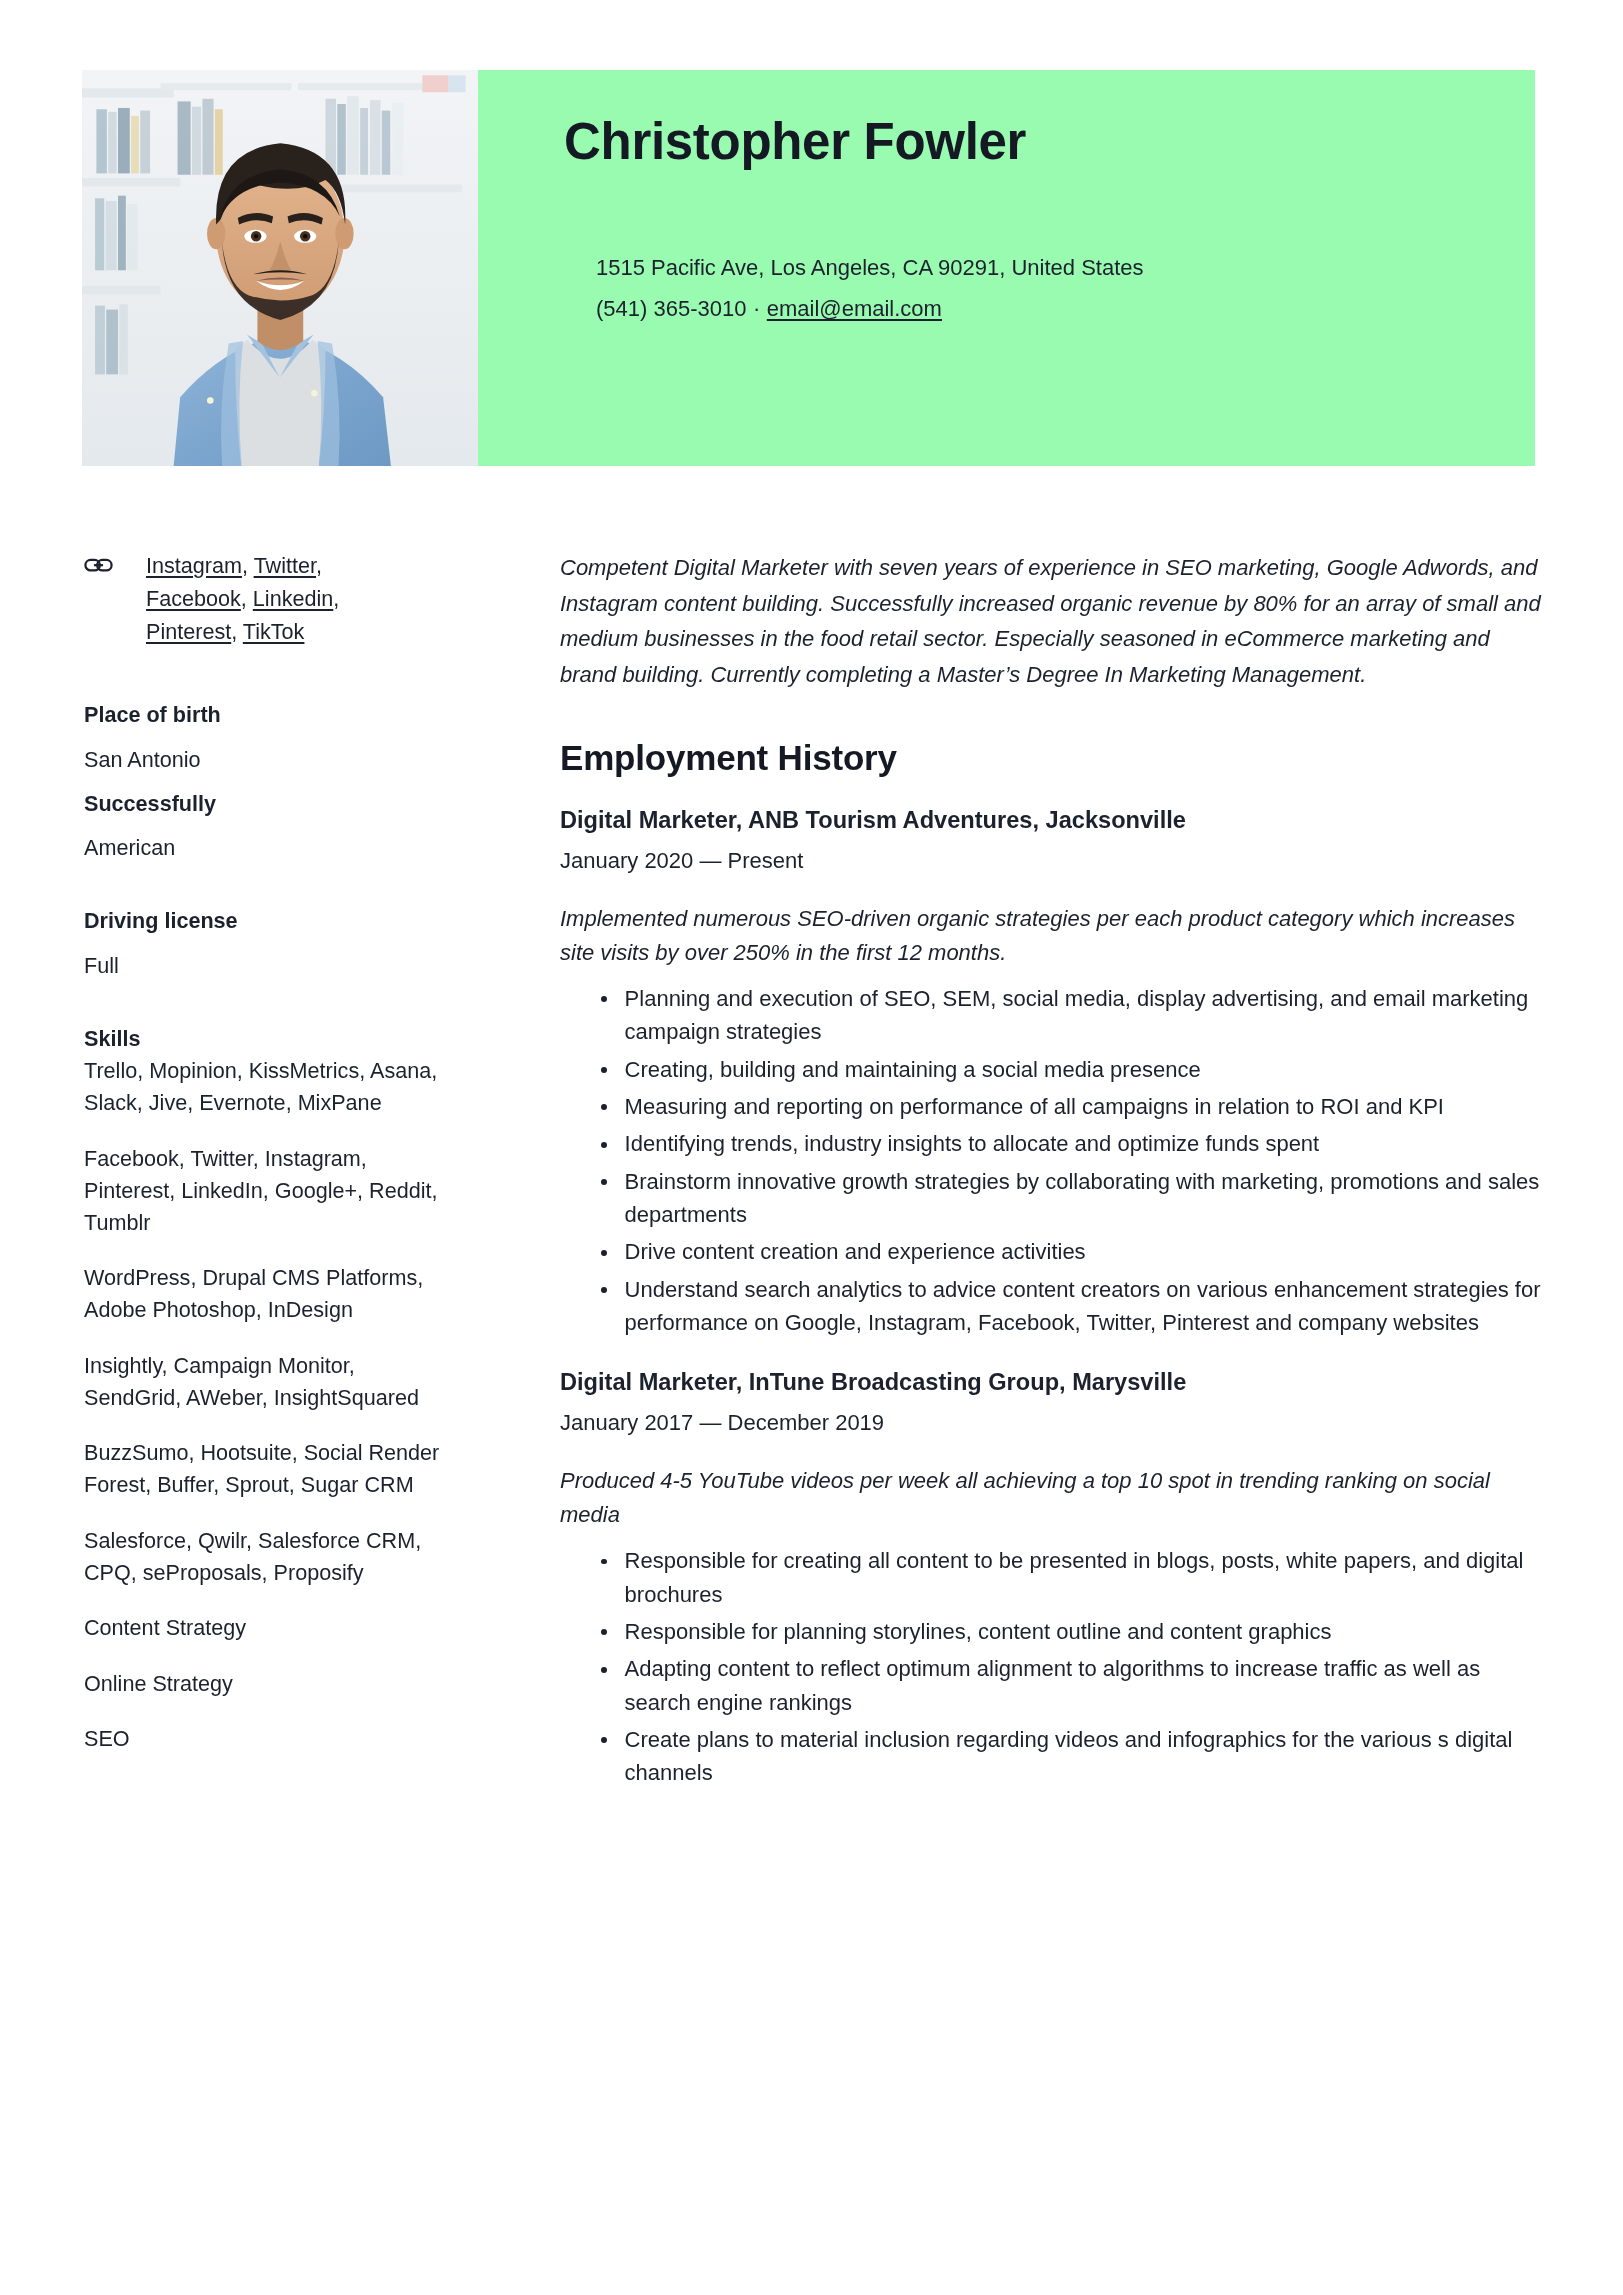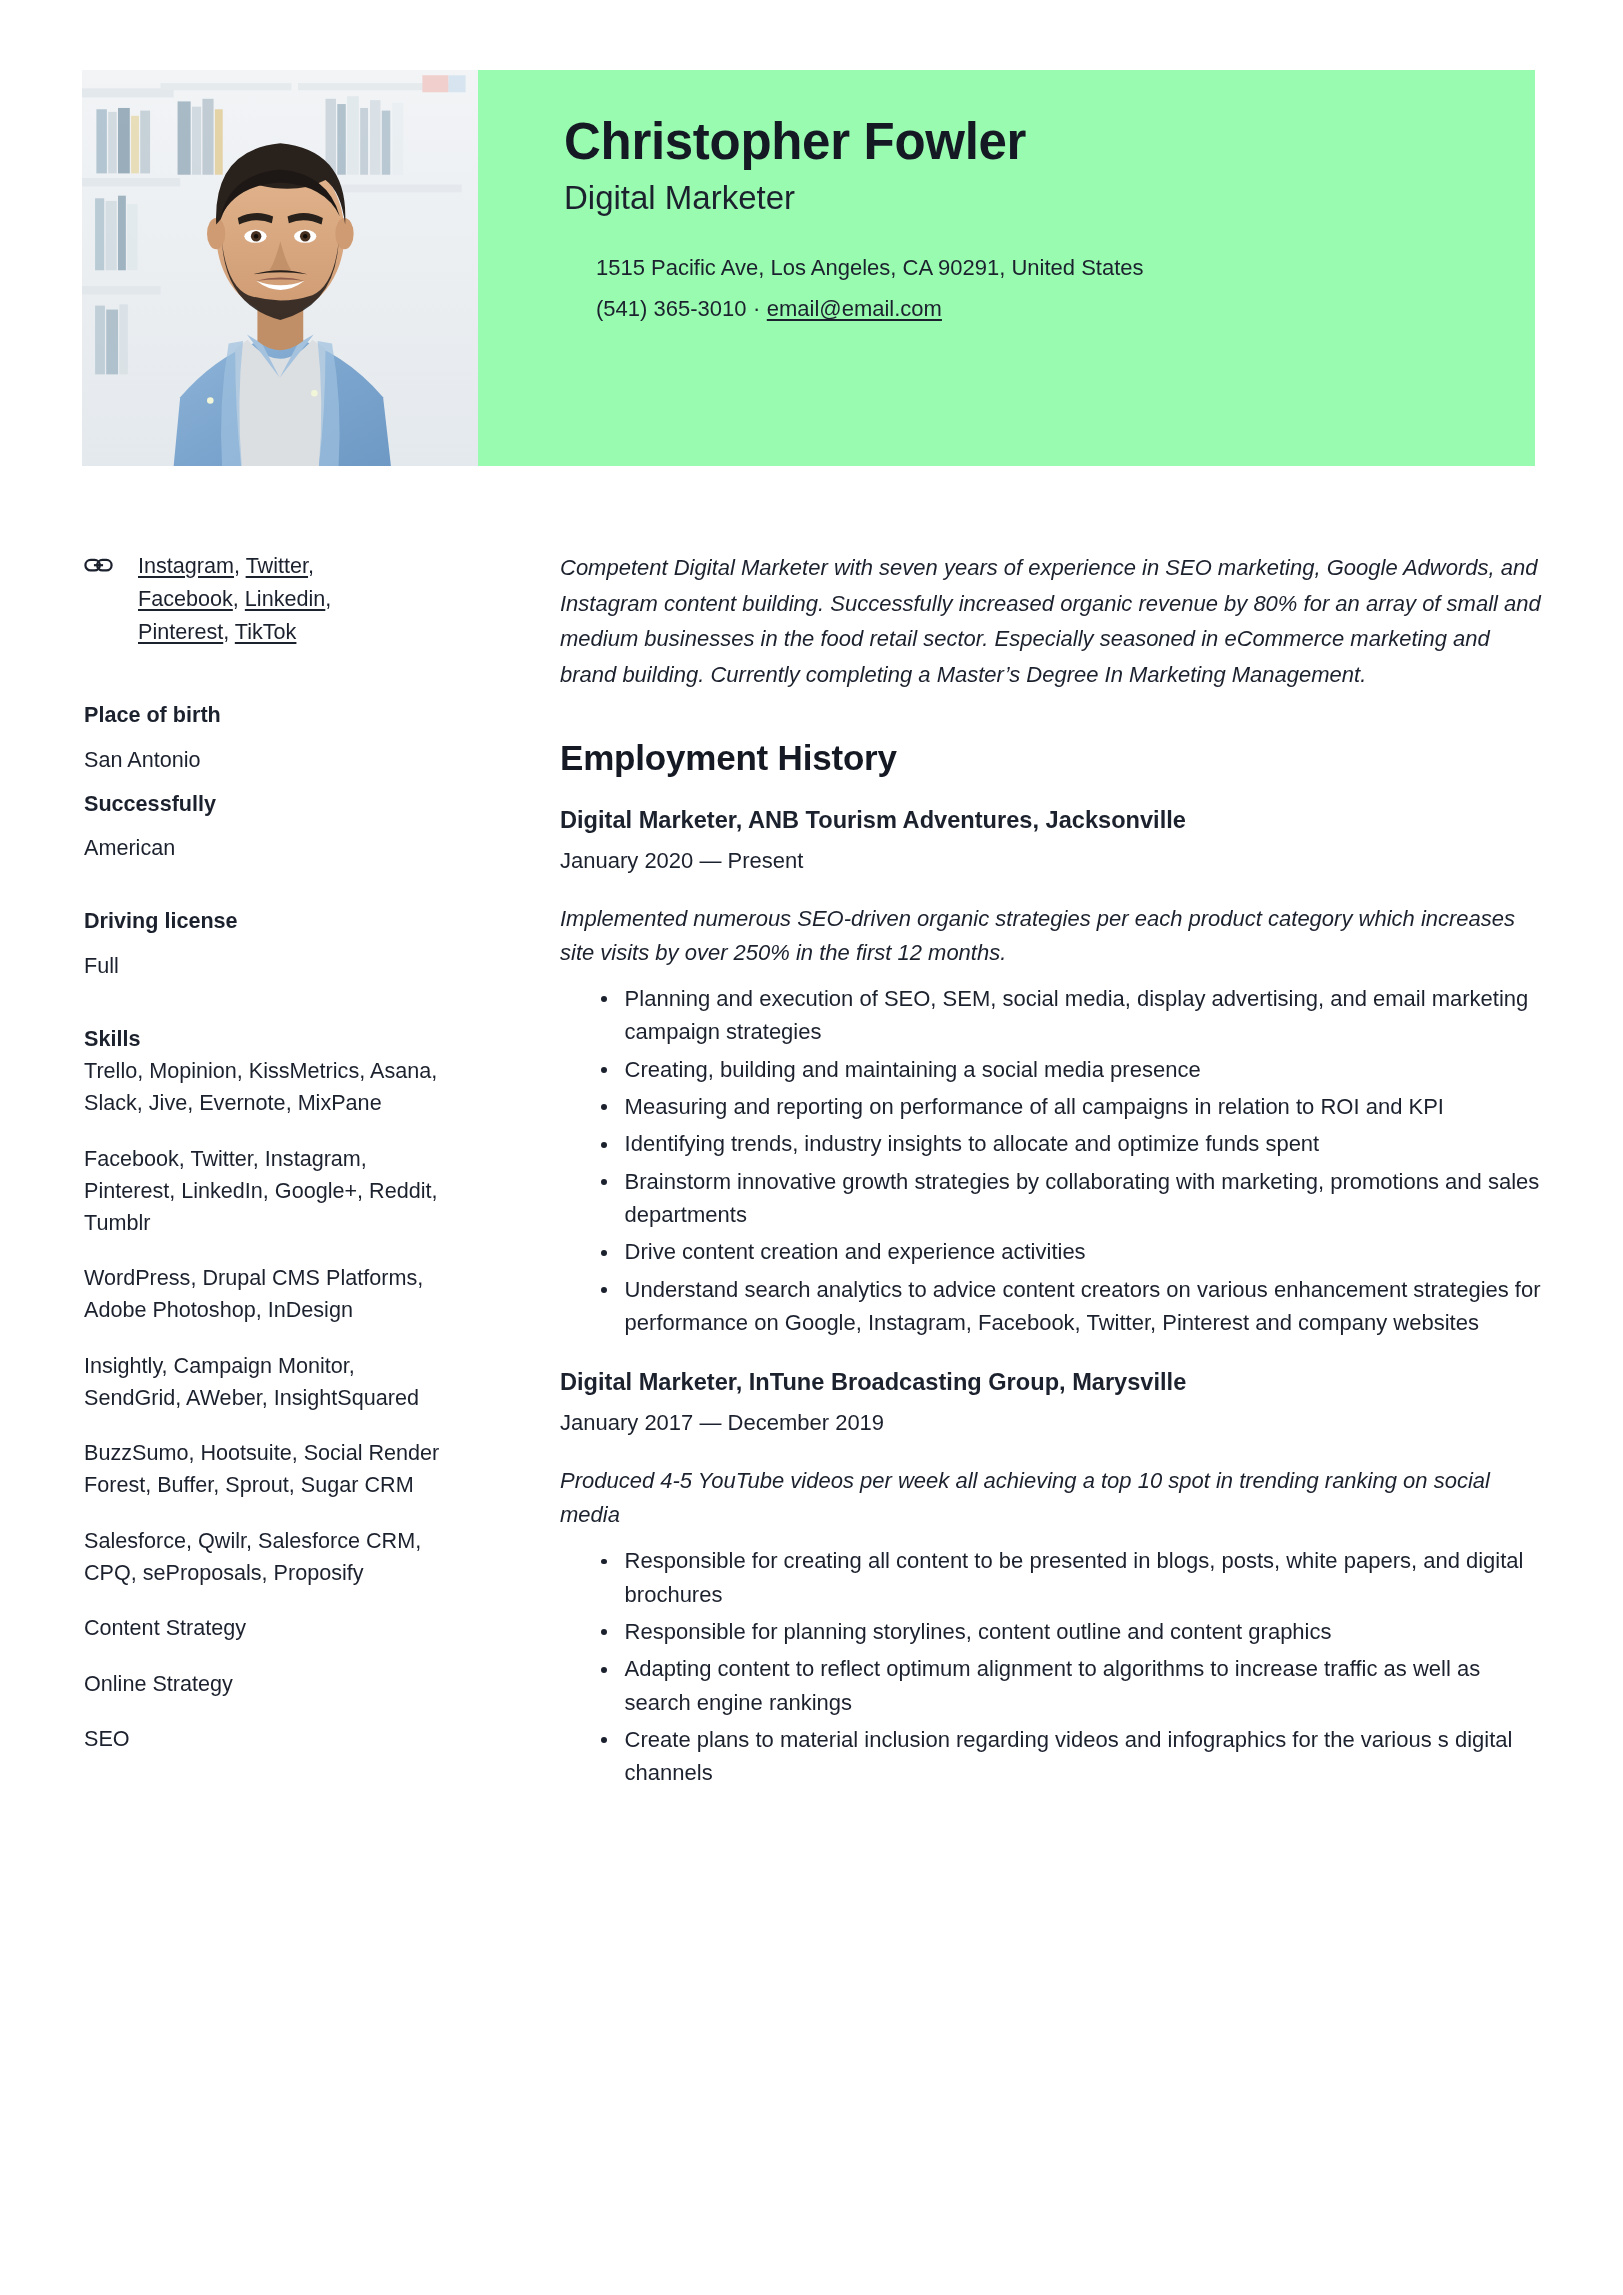--- a/index.html
+++ b/index.html
@@ -95,21 +95,21 @@
     position: absolute;
     left: 560px;
     top: 0;
     width: 982px;
   }
 
   
   .links-row {
     display: flex;
     align-items: flex-start;
-    gap: 25px;
+    gap: 33px;
   }
   .link-icon {
     flex: 0 0 auto;
     width: 29px;
     padding-top: 7.9px;
   }
   .link-icon svg { display: block; }
   .links-text {
     font-size: 21.6px;
     line-height: 1.52;
@@ -305,21 +305,20 @@
         <path d="M 266 322 Q 303 350 340 322 Q 303 336 266 322 Z" fill="#ffffff"></path>
         <path d="M 266 322 Q 303 312 340 322 Q 303 318 266 322 Z" fill="#8d5c4c"></path>
 
         <path d="M 262 312 Q 303 300 344 312 Q 303 306 262 312 Z" fill="#241d19"></path>
       </g>
     </svg>
   </div>
 
   <div class="header-band">
     <h1 class="full-name">Christopher Fowler</h1>
-    <div class="job-title">Digital Marketer</div>
 
     <div class="contact-block">
       <div class="contact-line">1515 Pacific Ave, Los Angeles, CA 90291, United States</div>
       <div class="contact-line">
         <span>(541) 365-3010</span><span class="contact-sep">·</span><a class="email-link" href="#">email@email.com</a>
       </div>
     </div>
   </div>
 </div>
 

